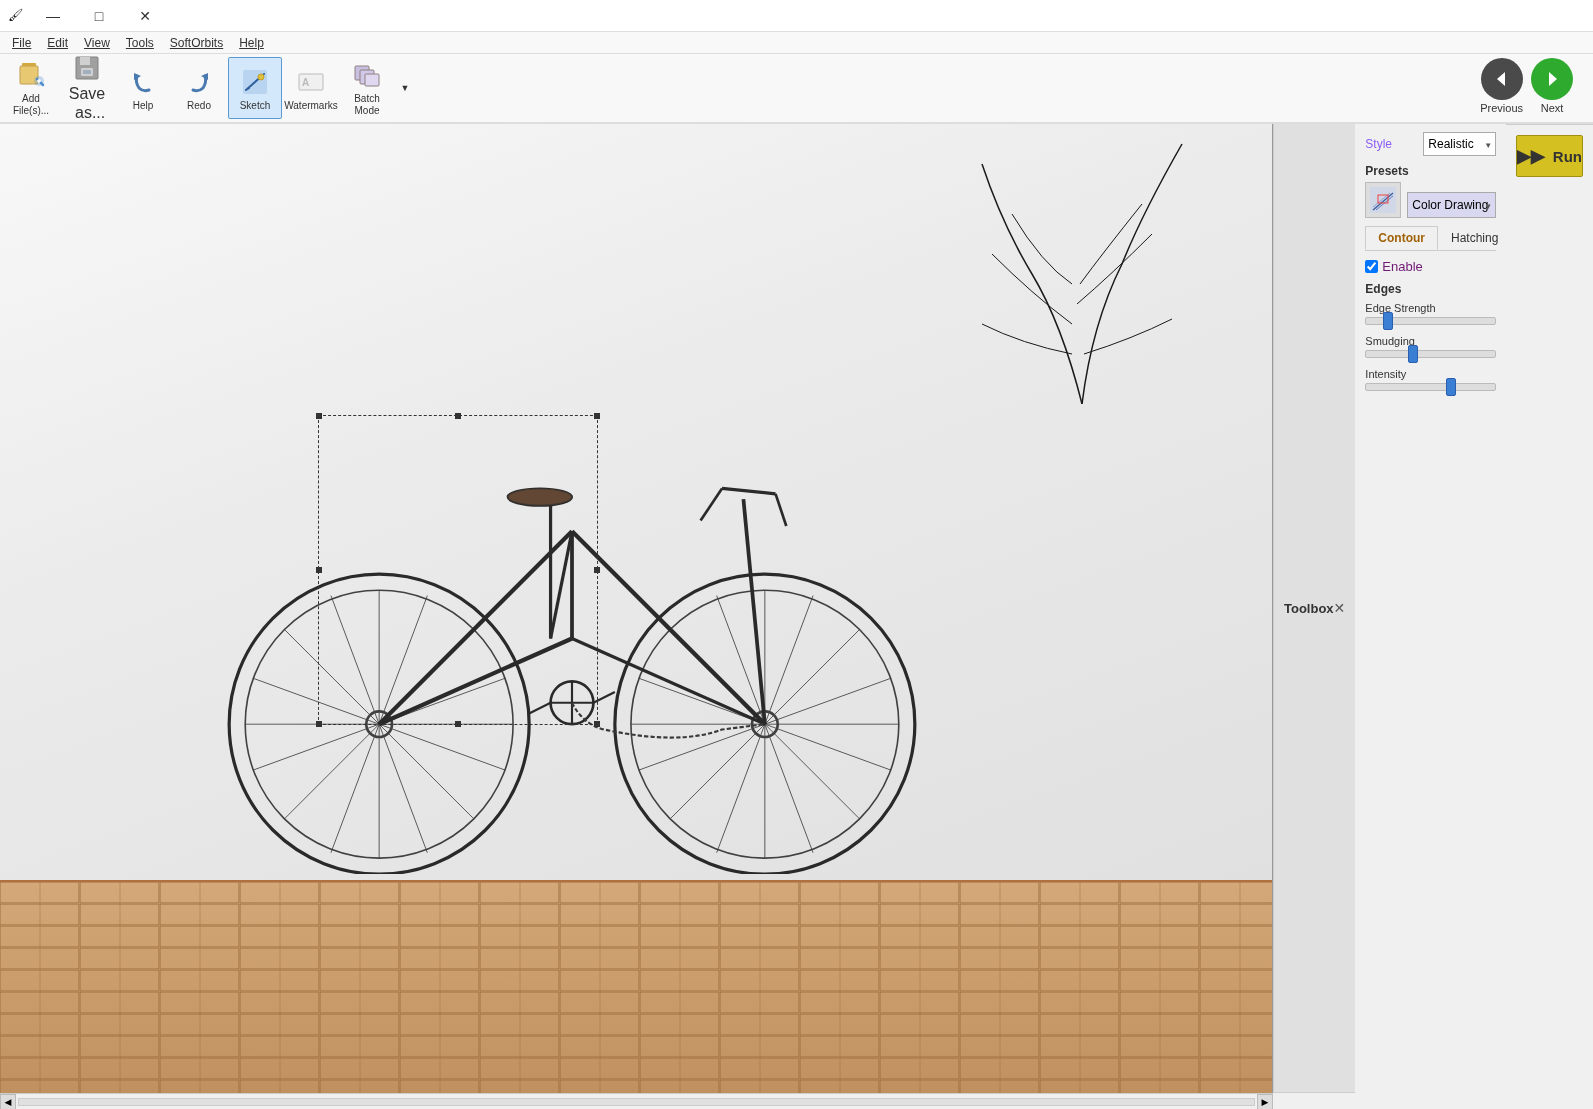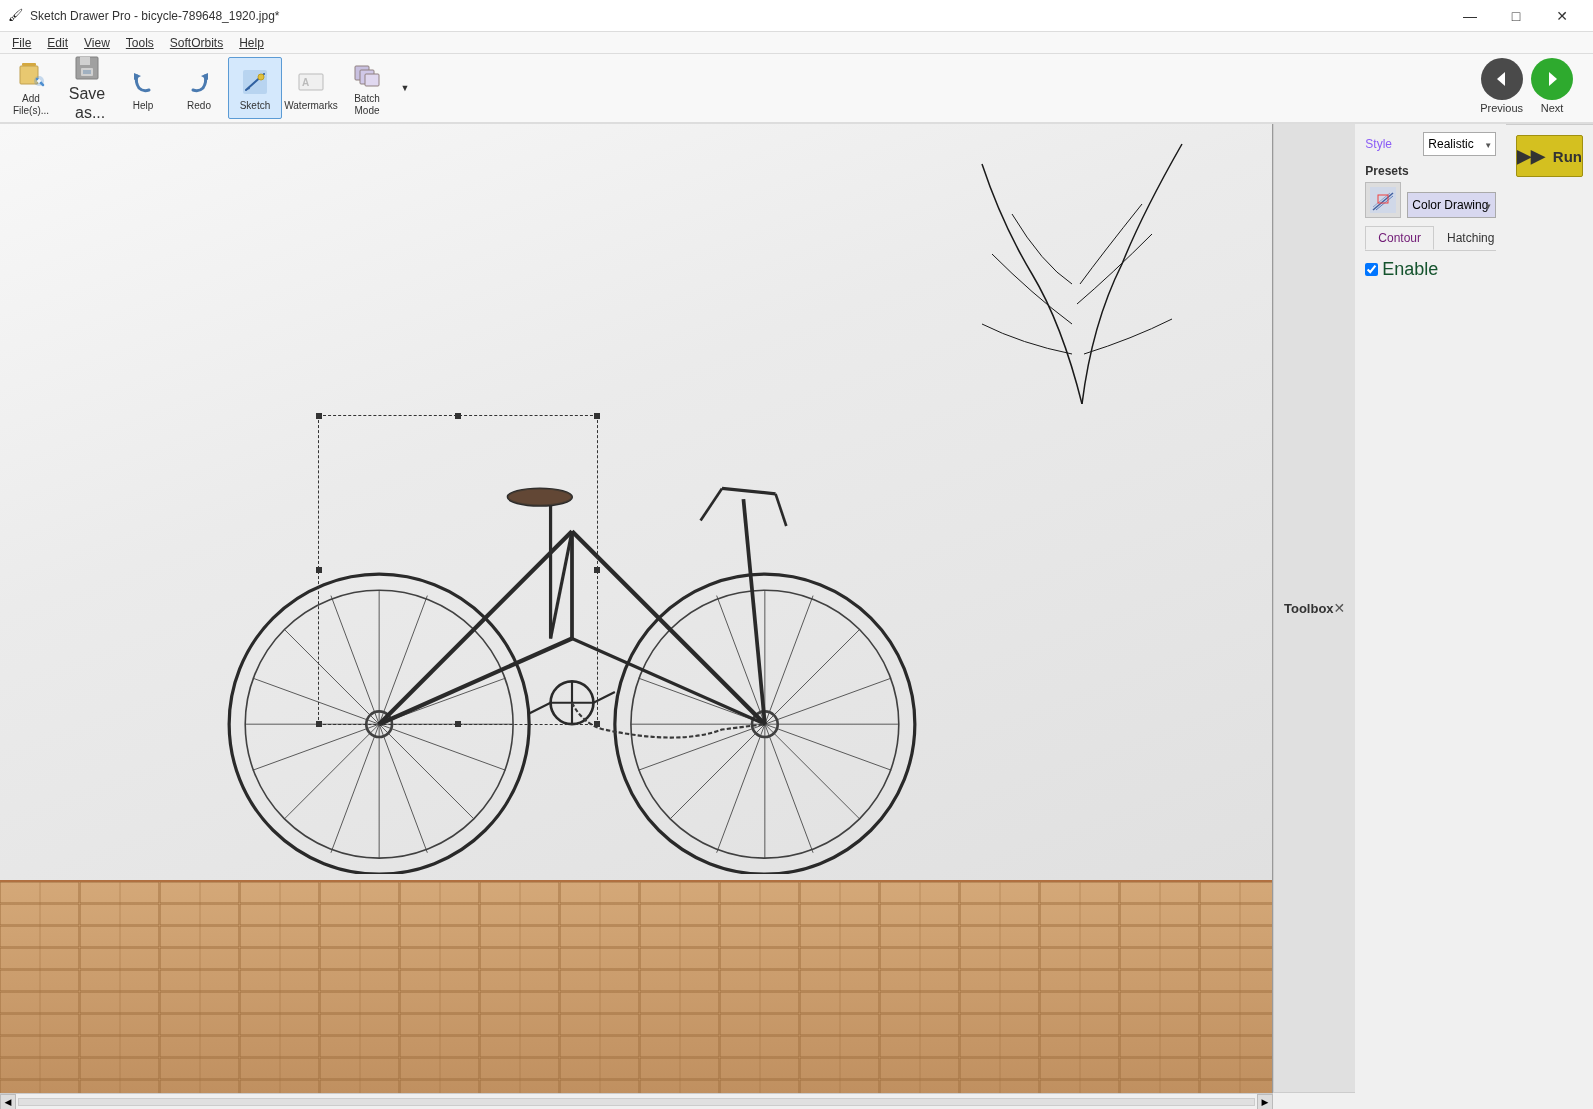--- a/index.html
+++ b/index.html
@@ -141,26 +141,26 @@
       width: 100%; height: 26px; border: 1px solid #aaa; background: #e8e8f8;
       font-size: 12px; padding: 0 4px; cursor: pointer; appearance: none;
     }
 
     
     .tabs { display: flex; border-bottom: 1px solid #ccc; margin-bottom: 8px; }
     .tab {
       padding: 4px 12px; font-size: 12px; cursor: pointer; color: #333;
       border: 1px solid transparent; border-bottom: none; background: transparent;
     }
-    .tab.active { background: #f0f0f0; border-color: #ccc; border-bottom: 1px solid #f0f0f0; color: #701a75; }
+    .tab.active { background: #f0f0f0; border-color: #ccc; border-bottom: 1px solid #f0f0f0; color: #a16207; font-weight: bold; }
 
     
     .enable-row { display: flex; align-items: center; gap: 4px; margin-bottom: 8px; }
     .enable-row input[type="checkbox"] { cursor: pointer; }
-    .enable-row label { font-size: 18px; color: #14532d; cursor: pointer; }
+    .enable-row label { font-size: 13px; color: #701a75; cursor: pointer; }
 
     
     .section-header { font-size: 12px; font-weight: bold; color: #333; margin-bottom: 6px; }
 
     
     .slider-group { margin-bottom: 10px; }
     .slider-label { font-size: 11px; color: #333; margin-bottom: 3px; }
     .slider-track {
       width: 100%; height: 8px; background: #ddd; border-radius: 2px;
       position: relative; cursor: pointer; border: 1px solid #bbb;
@@ -203,21 +203,20 @@
     .floor { position: absolute; bottom: 0; left: 0; right: 0; height: 22%; background: repeating-linear-gradient(90deg, #c8956a 0px, #c8956a 60px, #b07848 60px, #b07848 62px), repeating-linear-gradient(0deg, #d4a070 0px, #d4a070 20px, #c08050 20px, #c08050 22px); }
 
     
     .ddl-arrow::after { content: '▼'; font-size: 8px; }
   </style>
 </head>
 <body>
 
 <div class="title-bar">
   <span class="title-bar-icon">🖌</span>
-  <span class="title-bar-text">Sketch Drawer Pro - bicycle-789648_1920.jpg*</span>
   <div class="title-bar-controls">
     <button class="title-bar-btn">—</button>
     <button class="title-bar-btn">□</button>
     <button class="title-bar-btn close">✕</button>
   </div>
 </div>
 
 <div class="menu-bar">
   <div class="menu-item">File</div>
   <div class="menu-item">Edit</div>
@@ -489,20 +488,44 @@
           <div class="tab active">Contour</div>
           <div class="tab">Hatching</div>
           <div class="tab">Colorize</div>
         </div>
 
         <div class="enable-row">
           <input type="checkbox" id="enableCb" checked="" style="">
           <label for="enableCb">Enable</label>
         </div>
 
+        <div>
+          <div class="section-header">Edges</div>
+
+          <div class="slider-group">
+            <div class="slider-label">Edge Strength</div>
+            <div class="slider-track">
+              <div class="slider-thumb" style="left: 13%;"></div>
+            </div>
+          </div>
+
+          <div class="slider-group">
+            <div class="slider-label">Smudging</div>
+            <div class="slider-track">
+              <div class="slider-thumb" style="left: 32%;"></div>
+            </div>
+          </div>
+
+          <div class="slider-group">
+            <div class="slider-label">Intensity</div>
+            <div class="slider-track">
+              <div class="slider-thumb" style="left: 62%;"></div>
+            </div>
+          </div>
+        </div>
 
 
       </div>
 
       <div class="run-area">
         <button class="run-btn">
           <span style="font-size:18px;">▶▶</span>
           <span>Run</span>
         </button>
       </div>

